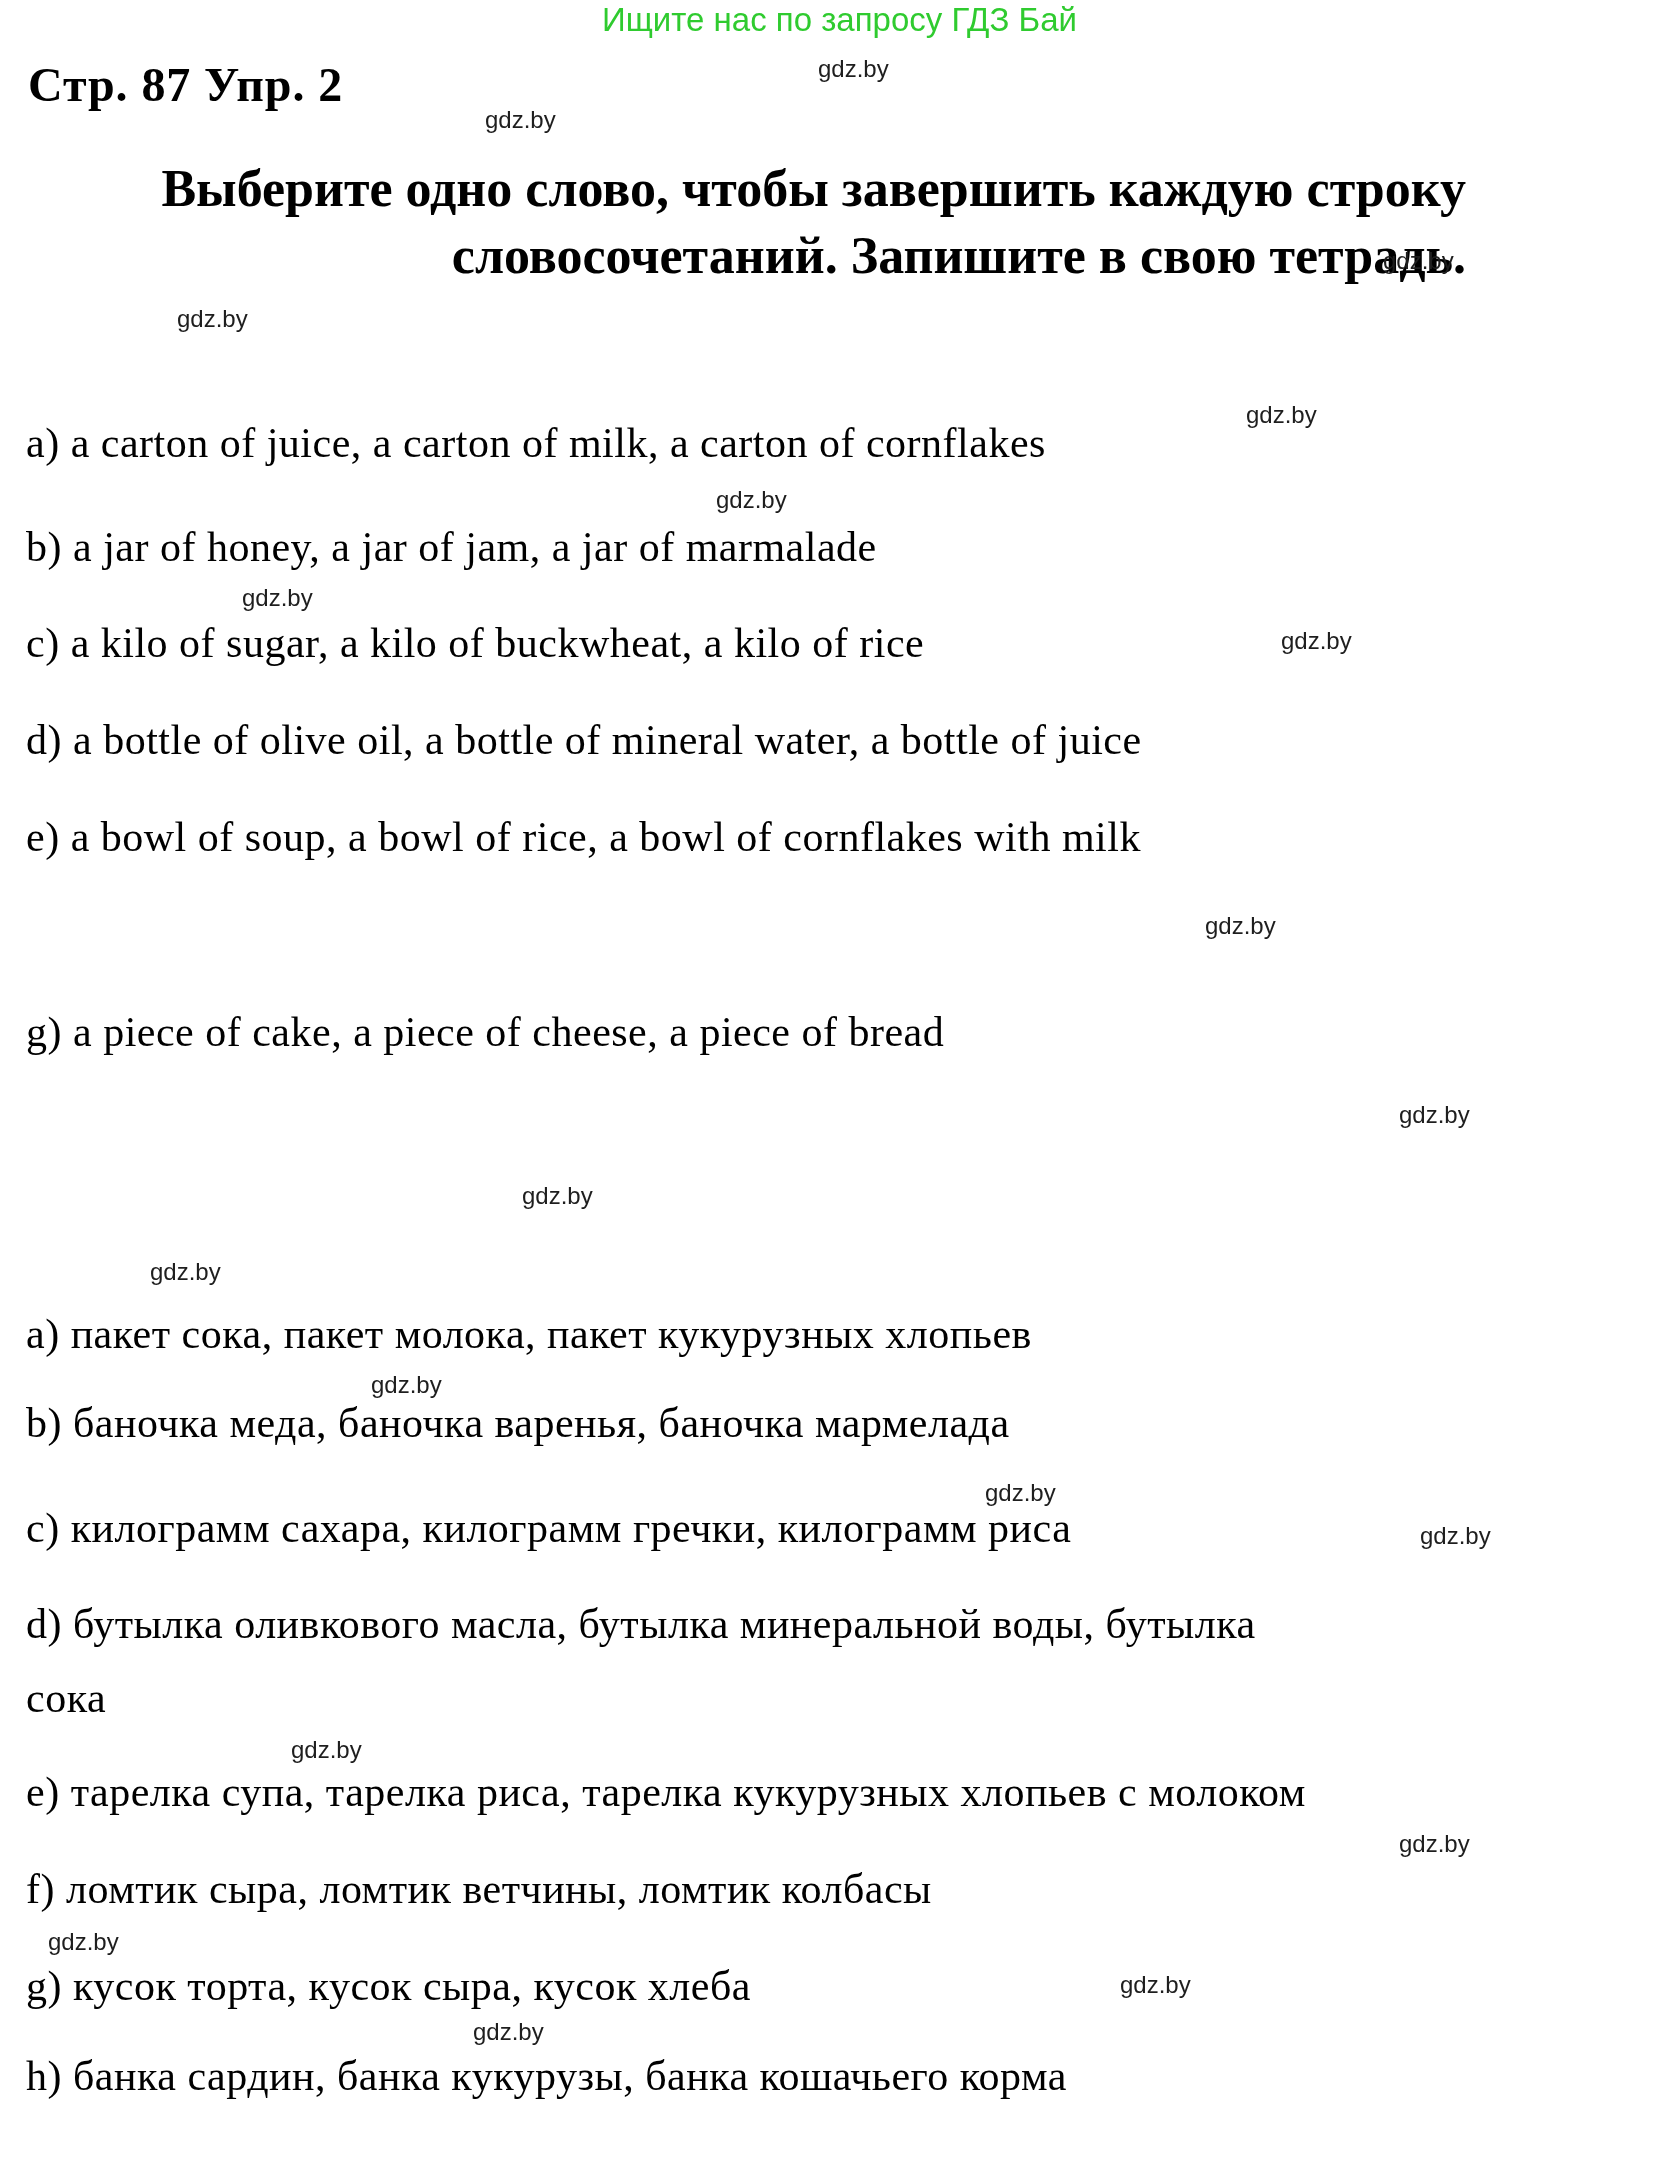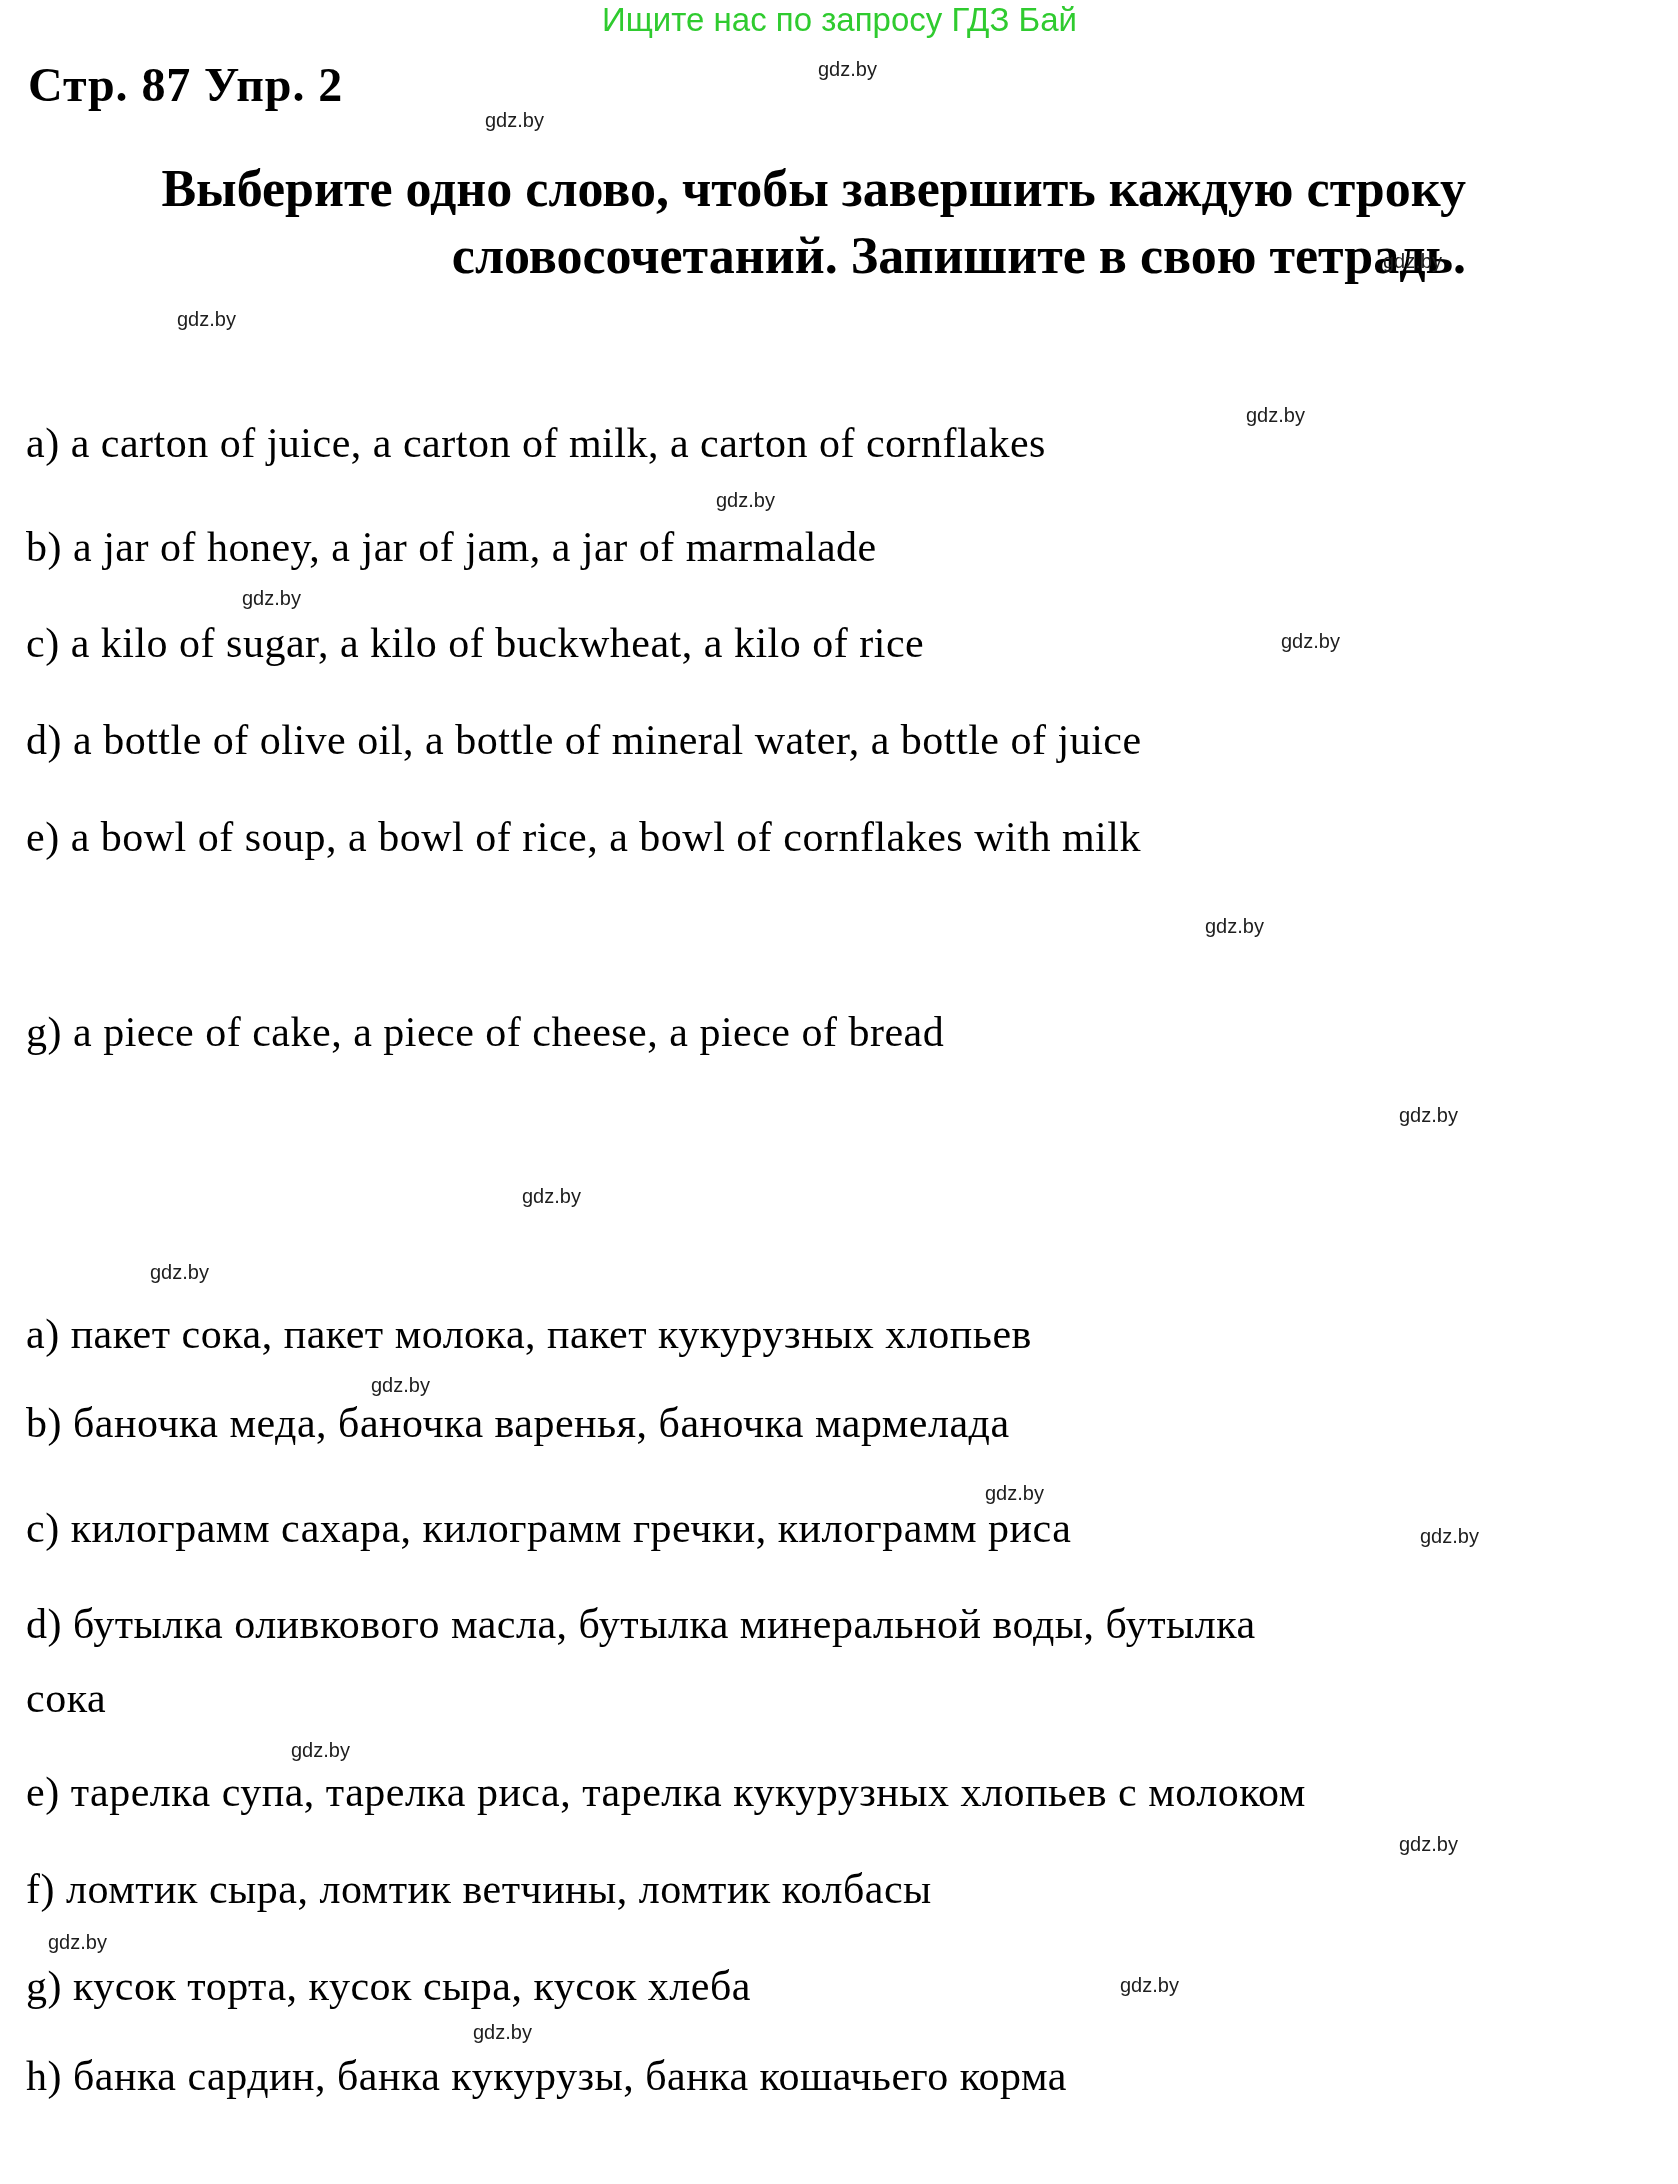--- a/index.html
+++ b/index.html
@@ -46,21 +46,21 @@
     width: 1643px;
     font-size: 42px;
     line-height: 52px;
     letter-spacing: 0.5px;
     white-space: pre-line;
   }
   .item.twoline { line-height: 74px; }
   .wm {
     position: absolute;
     font-family: "Liberation Sans", sans-serif;
-    font-size: 20px;
+    font-size: 24px;
     line-height: 28px;
     color: #1e1e1e;
   }
   .footer {
     position: absolute;
     top: 2143px; left: 0;
     width: 100%;
     text-align: center;
     font-family: "Liberation Sans", sans-serif;
     font-size: 31px;

